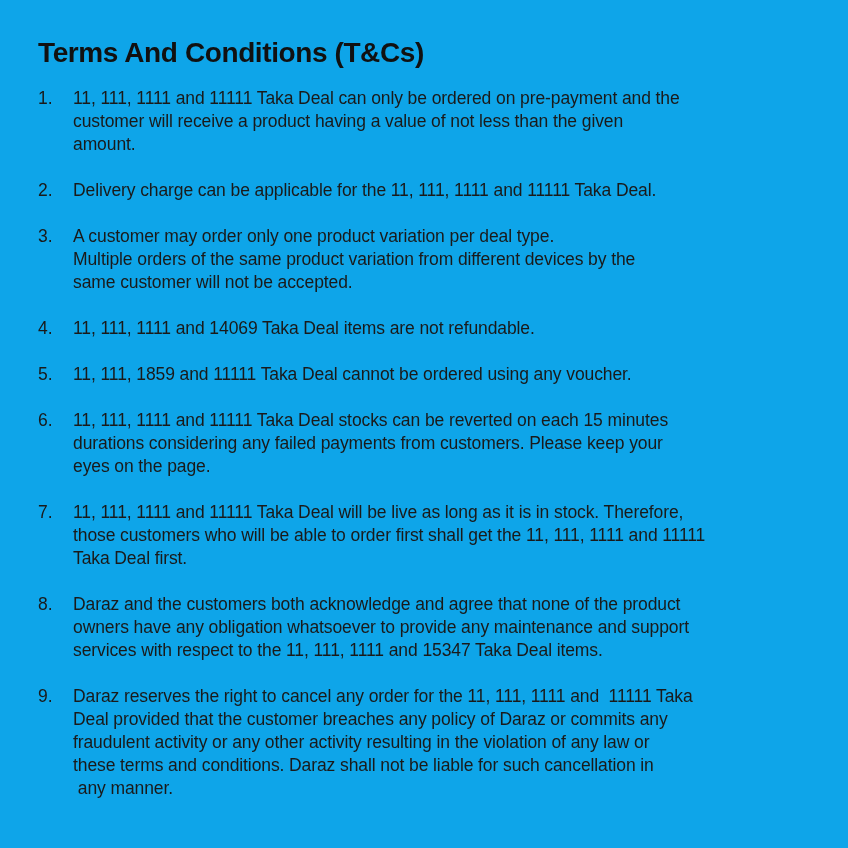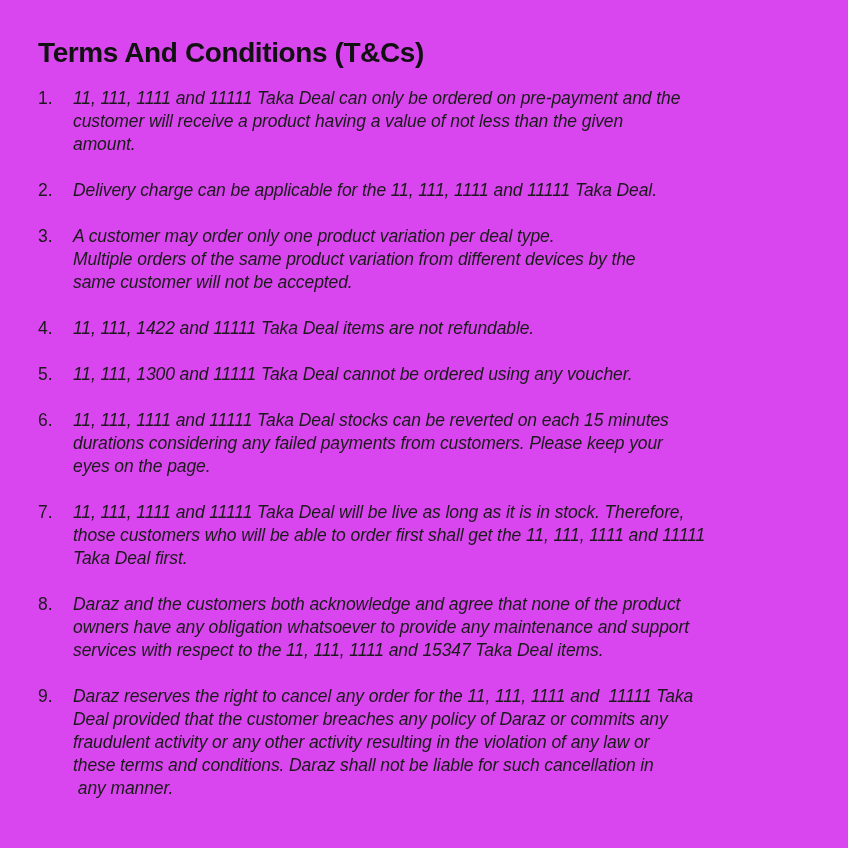--- a/index.html
+++ b/index.html
@@ -12,21 +12,21 @@
     height: 848px;
     font-family: "Liberation Sans", sans-serif;
     color: #1a1a1a;
     overflow: hidden;
   }
   .page {
     box-sizing: border-box;
     width: 848px;
     height: 848px;
     padding: 36px 34px 0 38px;
-    background: #d946ef;
+    background: #0ea5e9;
   }
   .page-title {
     margin: 0 0 17px 0;
     font-size: 28px;
     line-height: 34px;
     font-weight: 700;
     letter-spacing: -0.4px;
     color: #111111;
   }
   ol.terms {
@@ -42,21 +42,20 @@
     line-height: 23px;
   }
   .term-num {
     flex: 0 0 35px;
     width: 35px;
   }
   .term-text {
     flex: 1 1 auto;
     white-space: pre-wrap;
     letter-spacing: -0.1px;
-    font-style: italic;
   }
 </style>
 </head>
 <body>
 
 <div class="page">
   <h1 class="page-title">Terms And Conditions (T&amp;Cs)</h1>
 
   <ol class="terms">
     <li class="term">
@@ -70,25 +69,25 @@
       <span class="term-text">Delivery charge can be applicable for the 11, 111, 1111 and 11111 Taka Deal.</span>
     </li>
     <li class="term">
       <span class="term-num">3.</span>
       <span class="term-text">A customer may order only one product variation per deal type.
 Multiple orders of the same product variation from different devices by the
 same customer will not be accepted.</span>
     </li>
     <li class="term">
       <span class="term-num">4.</span>
-      <span class="term-text">11, 111, 1422 and 11111 Taka Deal items are not refundable.</span>
+      <span class="term-text">11, 111, 1111 and 14069 Taka Deal items are not refundable.</span>
     </li>
     <li class="term">
       <span class="term-num">5.</span>
-      <span class="term-text">11, 111, 1300 and 11111 Taka Deal cannot be ordered using any voucher.</span>
+      <span class="term-text">11, 111, 1859 and 11111 Taka Deal cannot be ordered using any voucher.</span>
     </li>
     <li class="term">
       <span class="term-num">6.</span>
       <span class="term-text">11, 111, 1111 and 11111 Taka Deal stocks can be reverted on each 15 minutes
 durations considering any failed payments from customers. Please keep your
 eyes on the page.</span>
     </li>
     <li class="term">
       <span class="term-num">7.</span>
       <span class="term-text">11, 111, 1111 and 11111 Taka Deal will be live as long as it is in stock. Therefore,

